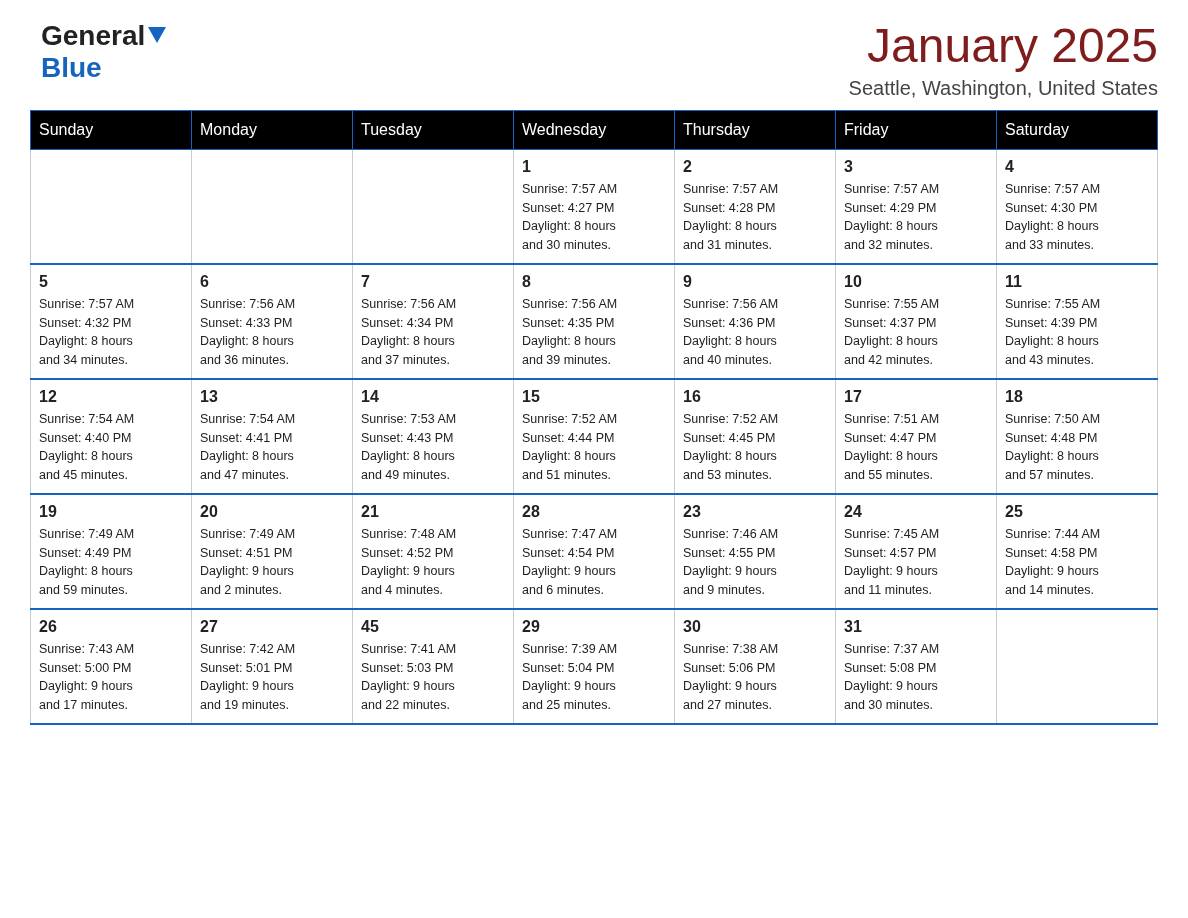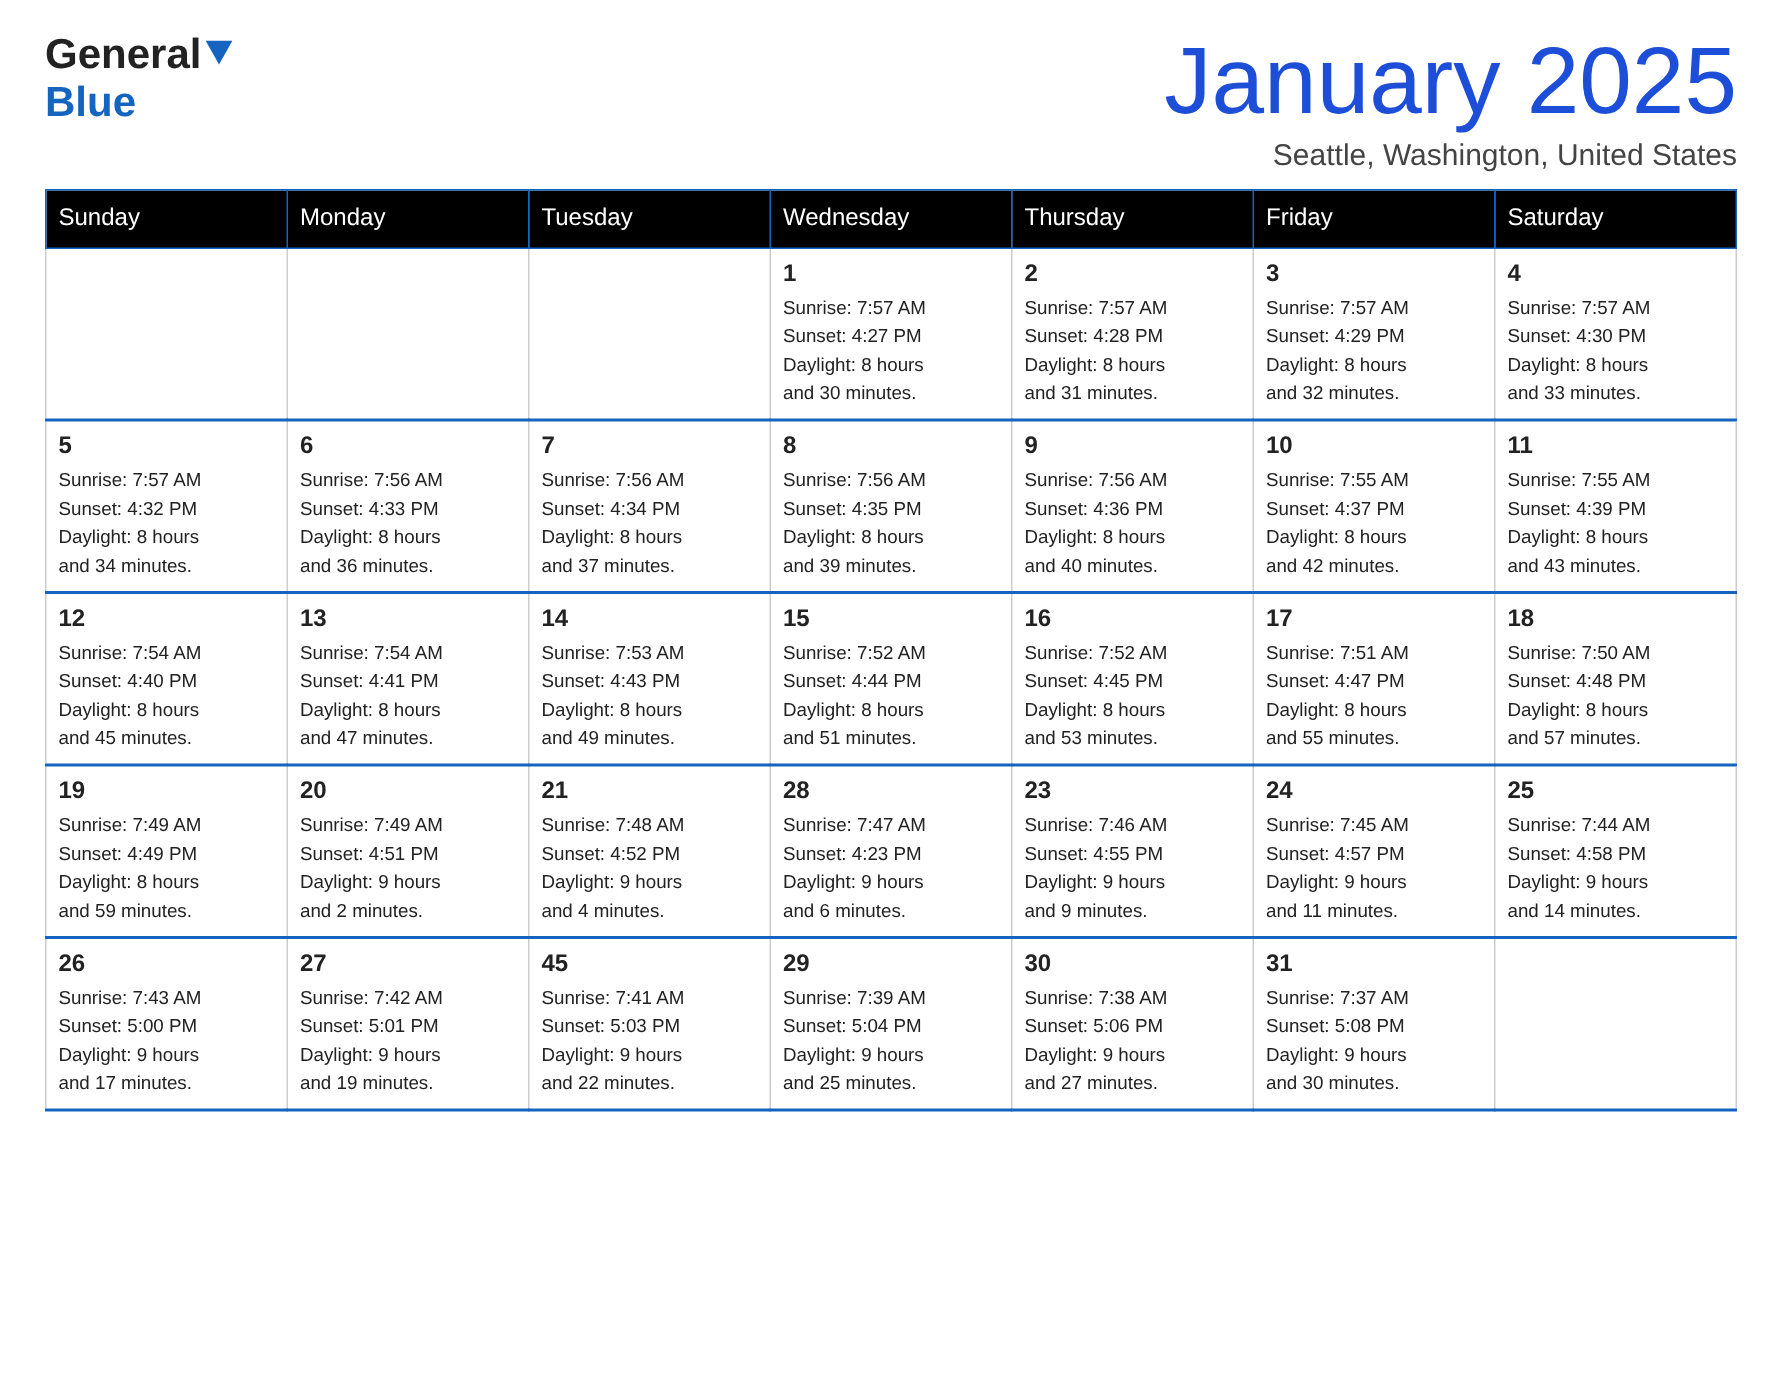--- a/index.html
+++ b/index.html
@@ -19,23 +19,23 @@
     }
     .logo {
       display: flex;
       flex-direction: column;
       align-items: flex-start;
     }
     .title-block {
       text-align: right;
     }
     .month-title {
-      font-size: 63px;
+      font-size: 48px;
       font-weight: normal;
-      color: #1d4ed8;
+      color: #7f1d1d;
       line-height: 1.1;
     }
     .location-title {
       font-size: 20px;
       color: #444;
       margin-top: 4px;
     }
     .calendar {
       width: 100%;
       border-collapse: collapse;
@@ -73,20 +73,21 @@
       font-size: 12.5px;
       color: #222;
       line-height: 1.5;
     }
     .empty-cell {
       background: #fff;
     }
     .logo-wrapper {
       display: flex;
       align-items: center;
+      margin-left: 11px;
     }
     .logo-text-wrapper {
       display: flex;
       flex-direction: column;
     }
     .logo-general-row {
       display: flex;
       align-items: center;
     }
   </style>
@@ -283,21 +284,21 @@
         <td>
           <span class="day-number">21</span>
           <div class="day-info" style="white-space: pre-line;">Sunrise: 7:48 AM
 Sunset: 4:52 PM
 Daylight: 9 hours
 and 4 minutes.</div>
         </td>
         <td>
           <span class="day-number">28</span>
           <div class="day-info" style="white-space: pre-line;">Sunrise: 7:47 AM
-Sunset: 4:23 PM
+Sunset: 4:54 PM
 Daylight: 9 hours
 and 6 minutes.</div>
         </td>
         <td>
           <span class="day-number">23</span>
           <div class="day-info" style="white-space: pre-line;">Sunrise: 7:46 AM
 Sunset: 4:55 PM
 Daylight: 9 hours
 and 9 minutes.</div>
         </td>

